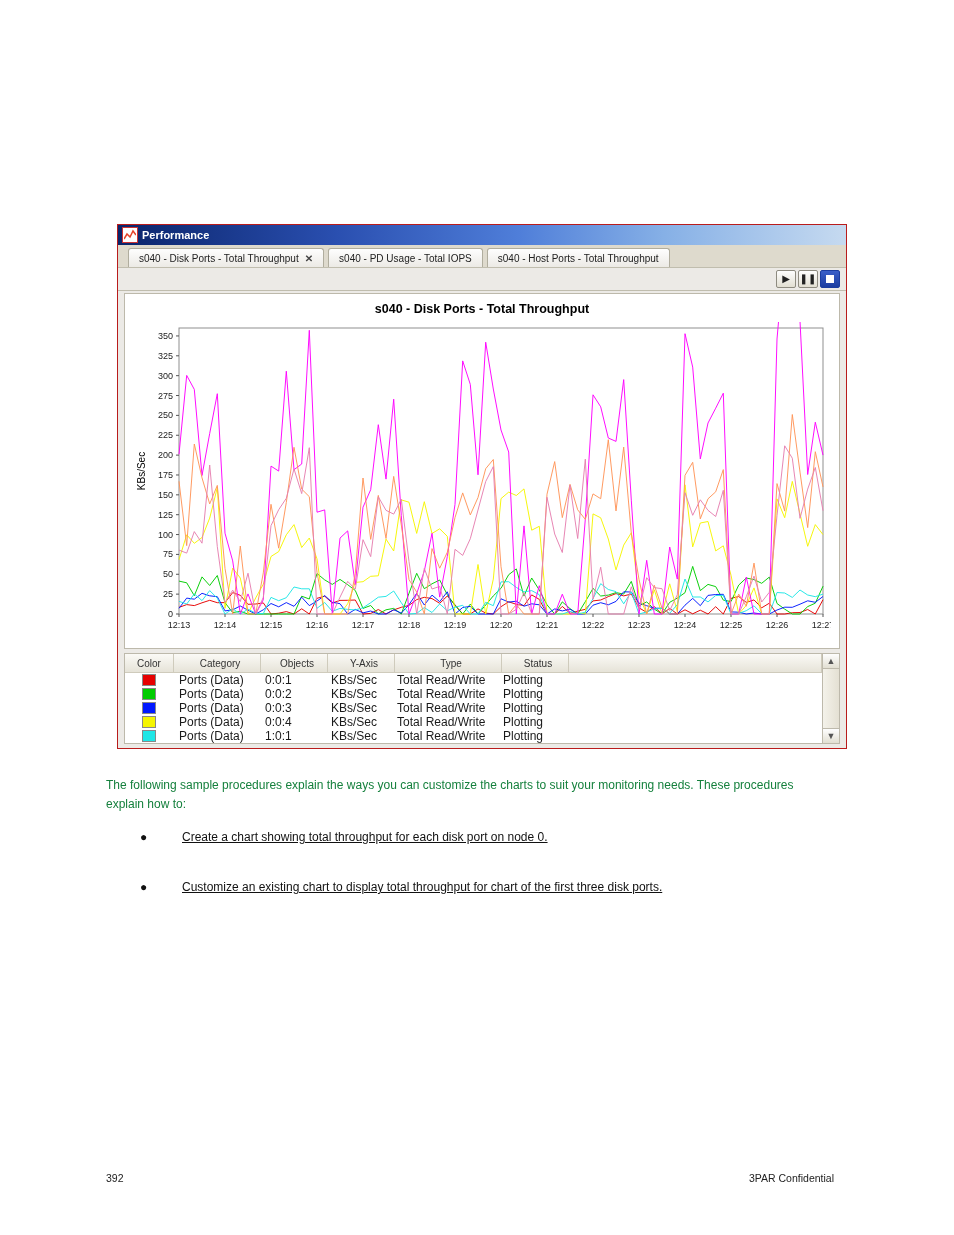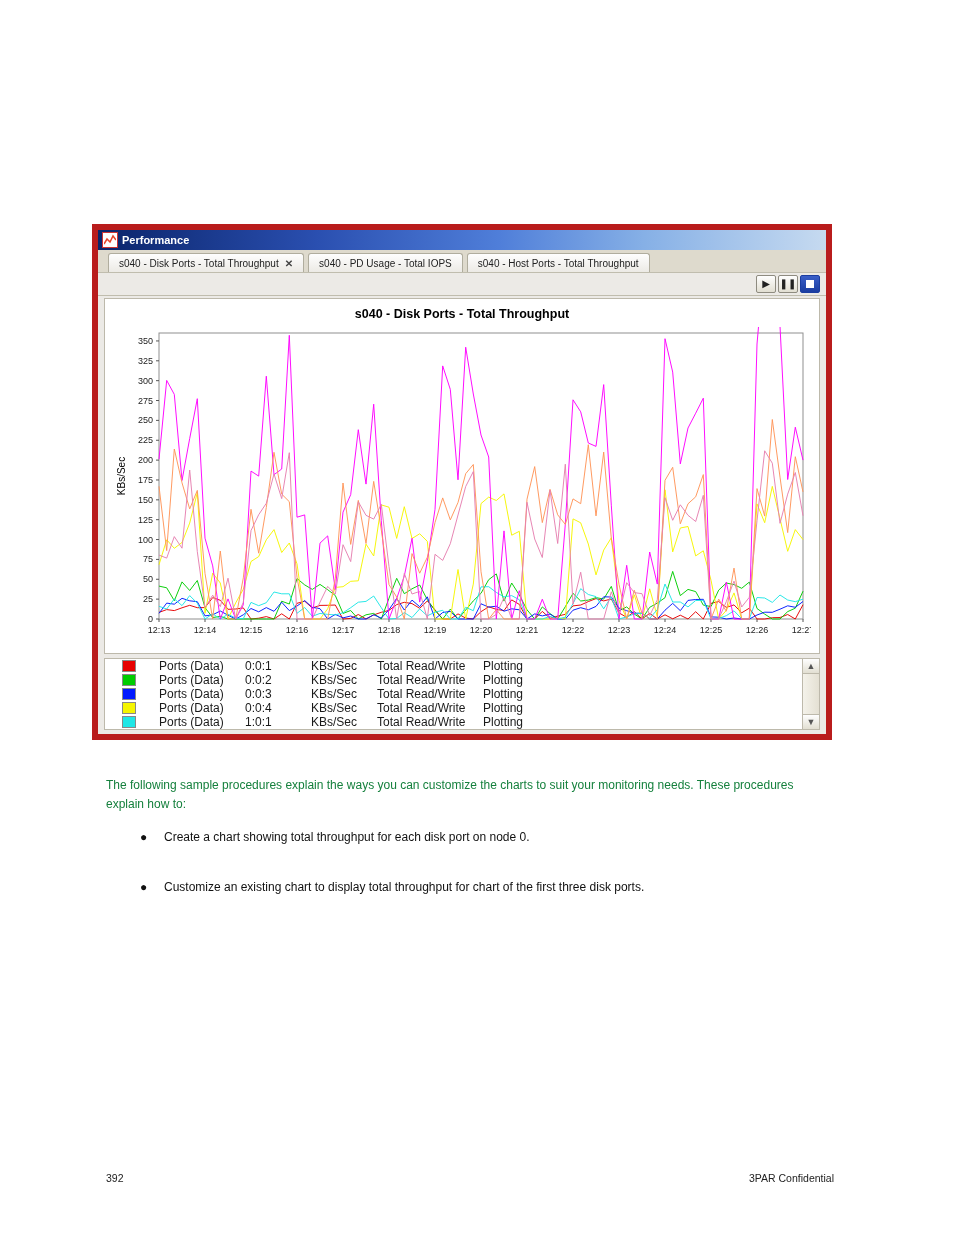--- a/index.html
+++ b/index.html
@@ -1,17 +1,17 @@
 <!DOCTYPE html>
 <html><head>
 <meta charset="utf-8">
 <style>
   html,body{margin:0;padding:0;background:#fff;font-family:"Segoe UI",Tahoma,Arial,sans-serif;font-size:11px;color:#000;}
   .page{width:954px;height:1235px;position:relative;}
-  .window{position:absolute;left:92px;top:224px;width:728px;border:6px solid #b91c1c;background:#eceae6;}
+  .window{position:absolute;left:117px;top:224px;width:728px;border:1px solid #b91c1c;background:#eceae6;}
   .titlebar{height:20px;background:linear-gradient(90deg,#0a246a 0%,#2a4fb0 30%,#4f7ed9 55%,#86b0e6 75%,#c6daf0 100%);display:flex;align-items:center;padding:0 4px;}
   .titlebar .t-icon{width:14px;height:14px;background:#fff;display:inline-flex;align-items:center;justify-content:center;margin-right:4px;border:1px solid #c33;}
   .titlebar .t-icon svg{display:block;}
   .titlebar .t-text{color:#fff;font-weight:700;font-size:11px;}
   .tabs-row{height:22px;background:#dedacd;display:flex;align-items:flex-end;padding-left:10px;border-bottom:1px solid #c0bdae;}
   .tab{height:18px;display:flex;align-items:center;padding:0 10px;font-size:10px;color:#222;background:linear-gradient(#fefefe,#eceae5);border:1px solid #b0ad9e;border-bottom:none;border-radius:3px 3px 0 0;margin-right:4px;cursor:default;}
   .tab .close-x{margin-left:6px;font-weight:700;color:#444;cursor:pointer;}
   .controls-row{height:22px;background:#eceae6;display:flex;justify-content:flex-end;align-items:center;padding:0 6px;border-bottom:1px solid #c0bdae;}
   .ctrl-btn{width:18px;height:16px;margin-left:2px;background:linear-gradient(#fefefe,#e2dfd2);border:1px solid #8e8b80;border-radius:2px;display:flex;align-items:center;justify-content:center;cursor:pointer;}
   .ctrl-btn.active{background:linear-gradient(#3a5fc8,#1b3da0);border-color:#1b3da0;}
@@ -38,21 +38,21 @@
   .vscroll{width:16px;background:linear-gradient(90deg,#f4f2ea,#e4e0d3);border:1px solid #bdb9ab;border-left:none;display:flex;flex-direction:column;justify-content:space-between;}
   .vscroll .arrow{height:14px;display:flex;align-items:center;justify-content:center;font-size:9px;color:#555;cursor:pointer;background:linear-gradient(#fefefe,#e2dfd2);border-bottom:1px solid #bdb9ab;}
   .vscroll .arrow.dn{border-bottom:none;border-top:1px solid #bdb9ab;}
   .caption{position:absolute;left:106px;top:740px;width:728px;text-align:center;font-size:11px;color:#111;}
   .body-text{position:absolute;left:106px;width:728px;font-size:12px;line-height:1.55;color:#15803d;}
   .bt1{top:776px;}
   .bullets{position:absolute;left:140px;width:694px;font-size:12px;line-height:1.55;color:#111;}
   .ul1{top:828px;}
   .ul2{top:878px;}
   .bullets .dot{position:absolute;left:0;}
-  .bullets .txt{margin-left:24px;display:block;}
+  .bullets .txt{margin-left:42px;display:block;text-decoration:underline;}
   .footer{position:absolute;left:106px;top:1172px;width:728px;display:flex;justify-content:space-between;font-size:10.5px;color:#222;}
   .footer .mid{flex:1;text-align:center;}
   .ylabel{font-size:10px;fill:#000;}
   .xtick,.ytick{font-size:9px;fill:#222;}
 </style>
 </head>
 <body>
 
 <div class="page">
 
@@ -164,20 +164,29 @@
             <path d="M48.0,279.3 L55.7,282.0 L63.3,271.9 L71.0,278.6 L78.7,268.6 L86.3,276.2 L94.0,292.0 L101.7,286.8 L109.3,292.0 L117.0,287.2 L124.7,291.2 L132.3,291.7 L140.0,275.4 L147.7,278.7 L155.3,275.7 L163.0,265.0 L170.7,266.8 L178.3,266.8 L186.0,286.3 L193.7,280.5 L201.3,289.3 L209.0,286.4 L216.7,287.4 L224.3,287.9 L232.0,285.8 L239.7,280.7 L247.3,275.2 L255.0,274.4 L262.7,269.0 L270.3,280.7 L278.0,292.0 L285.7,291.4 L293.3,285.6 L301.0,290.5 L308.7,281.9 L316.3,288.8 L324.0,285.2 L331.7,283.3 L339.3,292.0 L347.0,292.0 L354.7,280.3 L362.3,283.7 L370.0,259.9 L377.7,259.7 L385.3,265.4 L393.0,269.9 L400.7,268.6 L408.3,272.7 L416.0,292.0 L423.7,292.0 L431.3,292.0 L439.0,289.4 L446.7,292.0 L454.3,290.2 L462.0,276.6 L469.7,261.7 L477.3,267.5 L485.0,269.6 L492.7,281.8 L500.3,269.9 L508.0,292.0 L515.7,289.9 L523.3,286.9 L531.0,286.5 L538.7,291.3 L546.3,282.6 L554.0,257.0 L561.7,275.0 L569.3,275.0 L577.0,279.9 L584.7,273.5 L592.3,273.4 L600.0,292.0 L607.7,291.4 L615.3,288.7 L623.0,283.8 L630.7,291.8 L638.3,292.0 L646.0,270.5 L653.7,271.0 L661.3,275.4 L669.0,268.0 L676.7,273.0 L684.3,274.7 L692.0,272.1" stroke="#1fe6e6" stroke-width="1" fill="none" opacity="0.95"></path>
             <path d="M48.0,132.2 L55.7,53.4 L63.3,67.4 L71.0,153.5 L78.7,111.5 L86.3,71.7 L94.0,211.2 L101.7,238.9 L109.3,292.0 L117.0,271.9 L124.7,292.0 L132.3,277.8 L140.0,144.1 L147.7,149.1 L155.3,49.2 L163.0,147.7 L170.7,142.0 L178.3,8.3 L186.0,190.2 L193.7,187.9 L201.3,292.0 L209.0,216.1 L216.7,208.9 L224.3,262.7 L232.0,185.2 L239.7,167.7 L247.3,102.7 L255.0,157.1 L262.7,77.2 L270.3,193.7 L278.0,292.0 L285.7,271.6 L293.3,249.0 L301.0,211.3 L308.7,275.1 L316.3,234.5 L324.0,182.4 L331.7,38.9 L339.3,62.4 L347.0,152.8 L354.7,20.2 L362.3,67.0 L370.0,108.0 L377.7,130.0 L385.3,292.0 L393.0,203.9 L400.7,292.0 L408.3,263.7 L416.0,292.0 L423.7,292.0 L431.3,272.2 L439.0,292.0 L446.7,292.0 L454.3,197.2 L462.0,72.8 L469.7,84.8 L477.3,116.0 L485.0,119.4 L492.7,57.6 L500.3,178.2 L508.0,292.0 L515.7,238.3 L523.3,292.0 L531.0,292.0 L538.7,225.0 L546.3,257.1 L554.0,11.7 L561.7,45.1 L569.3,136.9 L577.0,101.0 L584.7,86.2 L592.3,71.2 L600.0,292.0 L607.7,292.0 L615.3,255.0 L623.0,292.0 L630.7,292.0 L638.3,292.0 L646.0,17.0 L653.7,-70.8 L661.3,-5.1 L669.0,-0.9 L676.7,152.5 L684.3,100.2 L692.0,133.1" stroke="#ff00ff" stroke-width="1" fill="none" opacity="0.95"></path>
             <path d="M48.0,159.3 L55.7,223.6 L63.3,122.0 L71.0,155.8 L78.7,181.9 L86.3,163.4 L94.0,246.5 L101.7,292.0 L109.3,224.0 L117.0,292.0 L124.7,292.0 L132.3,250.9 L140.0,182.3 L147.7,226.2 L155.3,180.5 L163.0,125.3 L170.7,167.1 L178.3,174.7 L186.0,250.3 L193.7,292.0 L201.3,292.0 L209.0,292.0 L216.7,292.0 L224.3,251.5 L232.0,156.0 L239.7,217.4 L247.3,173.4 L255.0,216.5 L262.7,154.4 L270.3,203.0 L278.0,257.6 L285.7,270.1 L293.3,292.0 L301.0,226.6 L308.7,246.2 L316.3,230.3 L324.0,195.5 L331.7,170.9 L339.3,192.9 L347.0,175.5 L354.7,146.7 L362.3,137.5 L370.0,244.7 L377.7,292.0 L385.3,282.5 L393.0,292.0 L400.7,292.0 L408.3,292.0 L416.0,172.2 L423.7,139.6 L431.3,195.6 L439.0,162.3 L446.7,187.8 L454.3,197.4 L462.0,171.9 L469.7,176.7 L477.3,117.7 L485.0,188.9 L492.7,125.1 L500.3,211.2 L508.0,257.4 L515.7,292.0 L523.3,263.2 L531.0,286.1 L538.7,292.0 L546.3,292.0 L554.0,153.3 L561.7,140.3 L569.3,196.8 L577.0,176.8 L584.7,169.8 L592.3,147.6 L600.0,292.0 L607.7,272.1 L615.3,284.2 L623.0,241.1 L630.7,292.0 L638.3,292.0 L646.0,161.6 L653.7,189.1 L661.3,92.5 L669.0,150.1 L676.7,205.6 L684.3,129.7 L692.0,164.9" stroke="#ff9558" stroke-width="1" fill="none" opacity="0.95"></path>
             <path d="M48.0,228.1 L55.7,231.1 L63.3,209.6 L71.0,221.2 L78.7,143.0 L86.3,224.6 L94.0,280.5 L101.7,268.2 L109.3,279.6 L117.0,251.2 L124.7,292.0 L132.3,275.4 L140.0,203.6 L147.7,187.7 L155.3,176.3 L163.0,146.9 L170.7,171.6 L178.3,125.7 L186.0,292.0 L193.7,292.0 L201.3,292.0 L209.0,275.2 L216.7,259.4 L224.3,267.2 L232.0,217.7 L239.7,234.6 L247.3,174.8 L255.0,188.3 L262.7,192.1 L270.3,177.3 L278.0,239.6 L285.7,292.0 L293.3,246.4 L301.0,267.0 L308.7,264.4 L316.3,292.0 L324.0,227.3 L331.7,233.4 L339.3,216.7 L347.0,188.0 L354.7,159.5 L362.3,144.6 L370.0,292.0 L377.7,292.0 L385.3,287.4 L393.0,270.6 L400.7,292.0 L408.3,292.0 L416.0,175.3 L423.7,212.0 L431.3,230.5 L439.0,163.2 L446.7,216.5 L454.3,137.2 L462.0,277.3 L469.7,245.2 L477.3,292.0 L485.0,292.0 L492.7,292.0 L500.3,264.8 L508.0,287.6 L515.7,255.7 L523.3,265.6 L531.0,266.7 L538.7,288.6 L546.3,272.8 L554.0,170.7 L561.7,193.3 L569.3,177.8 L577.0,188.3 L584.7,194.5 L592.3,168.3 L600.0,292.0 L607.7,292.0 L615.3,274.6 L623.0,254.1 L630.7,280.0 L638.3,270.3 L646.0,193.6 L653.7,123.8 L661.3,136.2 L669.0,196.3 L676.7,167.1 L684.3,145.5 L692.0,188.7" stroke="#e67fb0" stroke-width="1" fill="none" opacity="0.95"></path>
           </svg>
       </div>
     </div>
 
     <div class="legend-wrap">
       <div class="legend-table">
+        <div class="hdr">
+          <div class="cell c-color">Color</div>
+          <div class="cell c-cat">Category</div>
+          <div class="cell c-obj">Objects</div>
+          <div class="cell c-yax">Y-Axis</div>
+          <div class="cell c-type">Type</div>
+          <div class="cell c-stat">Status</div>
+          <div class="cell c-rest"></div>
+        </div>
         <div id="legend-rows">
             <div class="row">
               <div class="cell c-color">
                 <span class="sw" style="background:#e60000"></span>
               </div>
               <div class="cell c-cat">Ports (Data)</div>
               <div class="cell c-obj">0:0:1</div>
               <div class="cell c-yax">KBs/Sec</div>
               <div class="cell c-type">Total Read/Write</div>
               <div class="cell c-stat">Plotting</div>

